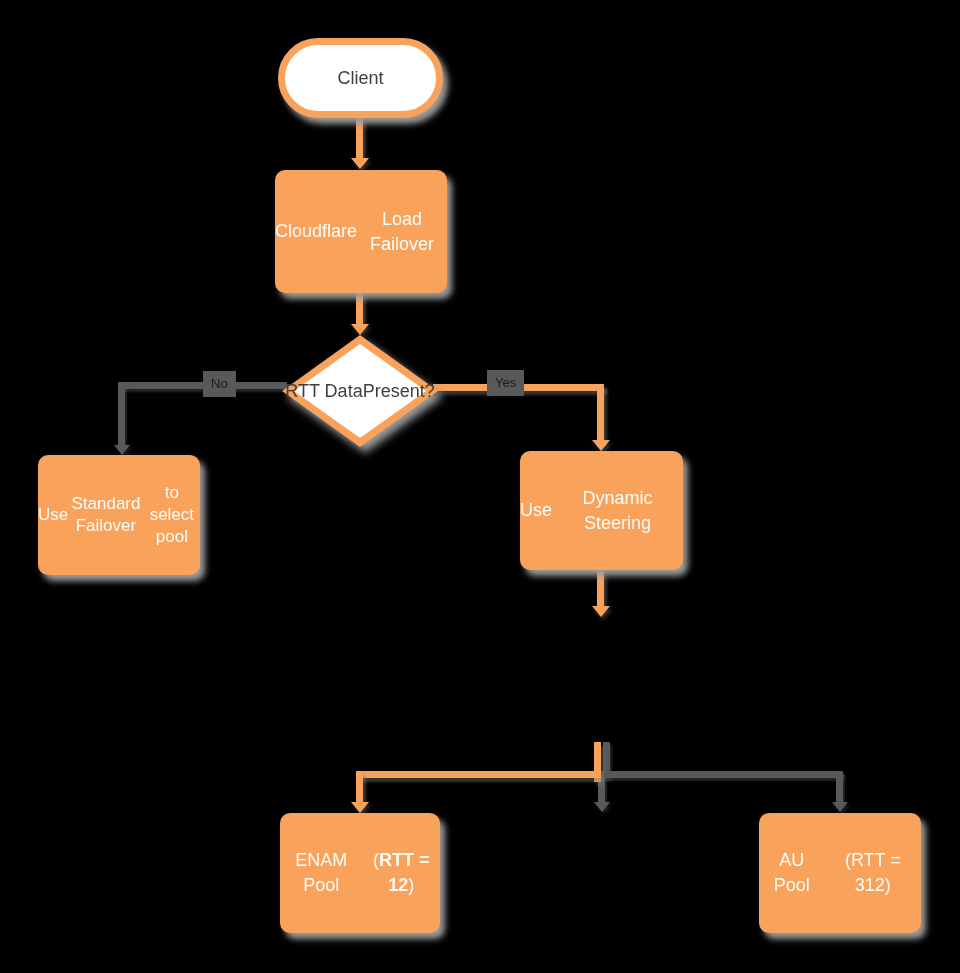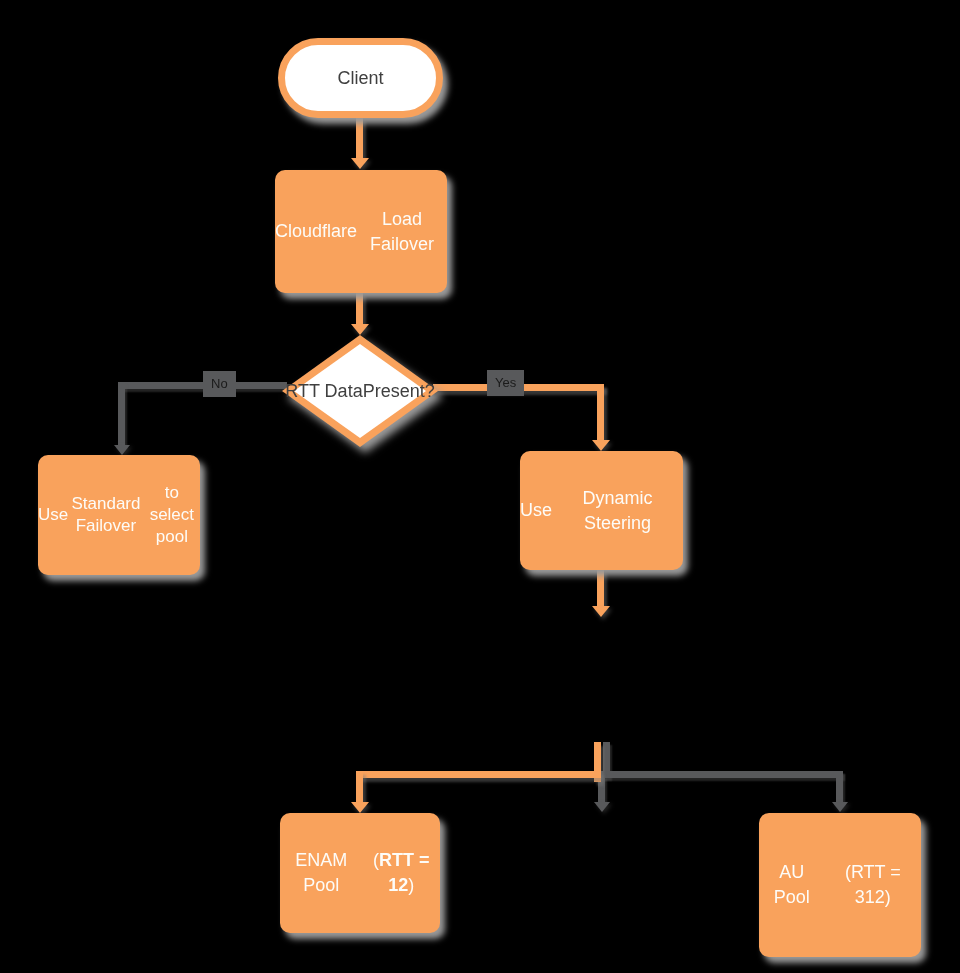--- a/index.html
+++ b/index.html
@@ -130,18 +130,18 @@
 
 
   <div class="box" style="left:280px; top:813px; width:160px; height:120px;">
     <div>ENAM Pool</div>
     <div>
       <span>(</span><span class="b">RTT = 12</span><span>)</span>
     </div>
   </div>
 
 
-  <div class="box" style="left:759px; top:813px; width:162px; height:144px;">
+  <div class="box" style="left:759px; top:813px; width:162px; height:120px;">
     <div>AU Pool</div>
     <div>(RTT = 312)</div>
   </div>
 
 </div>
 
 </body></html>

